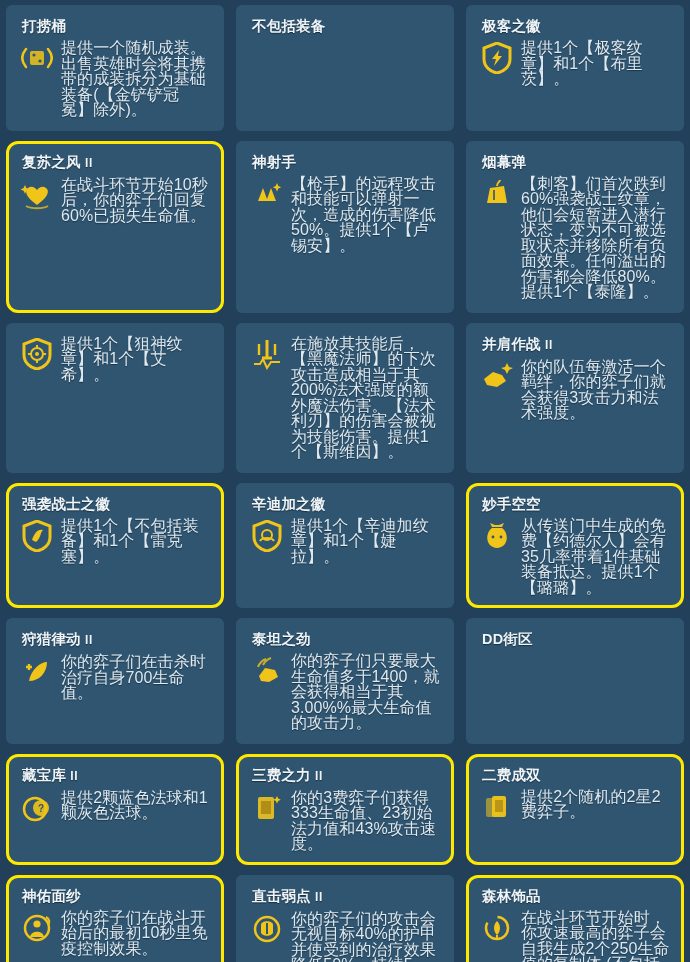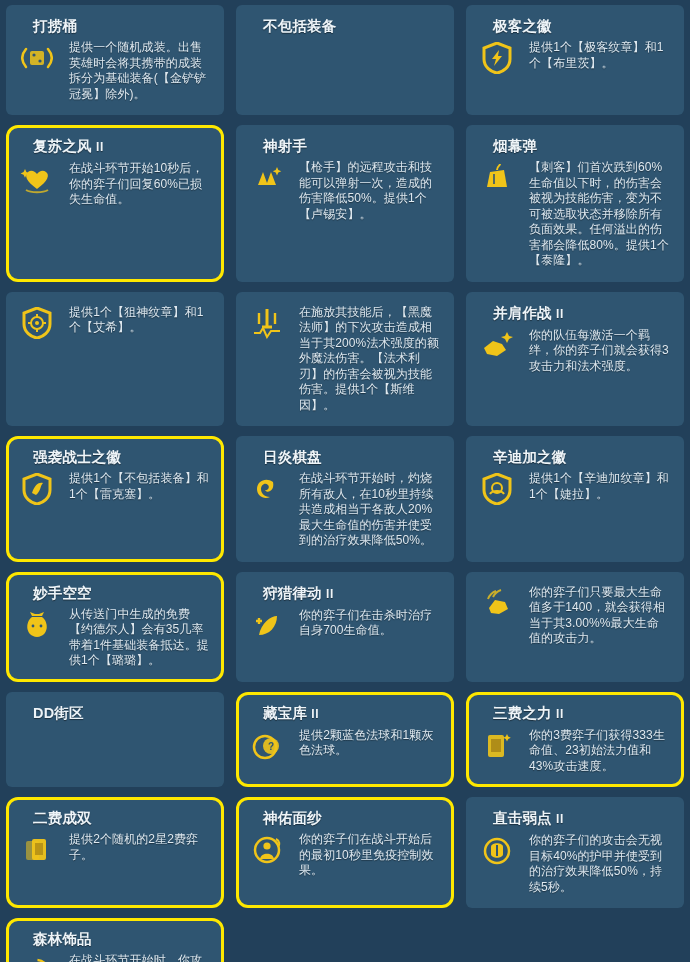--- a/index.html
+++ b/index.html
@@ -36,21 +36,21 @@
     border: 3px solid #ffe800;
     background: #2f5571;
     border-radius: 12px;
   }
   .card-title {
     color: #eef4f8;
     font-size: 14.5px;
     font-weight: bold;
     letter-spacing: 0.2px;
     line-height: 17px;
-    margin: 0 0 5px 13px;
+    margin: 0 0 5px 2px;
     text-shadow: 0 1px 1px rgba(0,0,0,0.45);
     white-space: nowrap;
   }
   .card-title .tier {
     font-size: 12px;
     font-weight: bold;
     letter-spacing: 0.5px;
   }
   .card-body {
     display: flex;
@@ -62,27 +62,26 @@
     width: 34px;
     height: 34px;
     display: flex;
     align-items: center;
     justify-content: center;
     margin-top: 1px;
   }
   .icon-wrap svg { display: block; }
   .card-desc {
     color: #dfe9f0;
-    font-size: 12px;
+    font-size: 16px;
     line-height: 15.5px;
     letter-spacing: 0.1px;
     text-shadow: 0 1px 1px rgba(0,0,0,0.4);
     flex: 1 1 auto;
     word-break: break-word;
-    margin-left: 8px;
   }
 </style>
 </head>
 <body>
 
 <div id="grid">
     <div class="cell">
       <div class="card">
         <div class="card-title"><span>打捞桶</span></div>
         <div class="card-body">
@@ -151,21 +150,21 @@
       <div class="card">
         <div class="card-title"><span>烟幕弹</span></div>
         <div class="card-body">
           <div class="icon-wrap">
             <svg width="32" height="30" viewBox="0 0 32 30">
               <path d="M6 24 L9 9 L23 7 L26 24 Z" fill="#f0c419"></path>
               <path d="M16 7 C16 3 19 3 19 1" fill="none" stroke="#f0c419" stroke-width="2"></path>
               <path d="M13 11 L13 21" stroke="#2f5571" stroke-width="1.6"></path>
             </svg>
           </div>
-          <div class="card-desc">【刺客】们首次跌到60%生命值以下时，的伤害会被视为技能伤害，变为不可被选取状态并移除所有负面效果。任何溢出的伤害都会降低80%。提供1个【泰隆】。</div>
+          <div class="card-desc">【刺客】们首次跌到60%强袭战士纹章，他们会短暂进入潜行状态，变为不可被选取状态并移除所有负面效果。任何溢出的伤害都会降低80%。提供1个【泰隆】。</div>
         </div>
       </div>
     </div>
     <div class="cell">
       <div class="card">
         <div class="card-body">
           <div class="icon-wrap">
             <svg width="30" height="32" viewBox="0 0 30 32">
               <path d="M15 1 L28 6 L28 17 C28 25 21 30 15 31 C9 30 2 25 2 17 L2 6 Z" fill="none" stroke="#f0c419" stroke-width="3"></path>
               <circle cx="15" cy="16" r="6" fill="none" stroke="#f0c419" stroke-width="2"></circle>
@@ -215,33 +214,20 @@
               <path d="M15 1 L28 6 L28 17 C28 25 21 30 15 31 C9 30 2 25 2 17 L2 6 Z" fill="none" stroke="#f0c419" stroke-width="3"></path>
               <path d="M10 20 C13 11 17 9 21 10 C18 13 19 18 14 22 Z" fill="#f0c419"></path>
             </svg>
           </div>
           <div class="card-desc">提供1个【不包括装备】和1个【雷克塞】。</div>
         </div>
       </div>
     </div>
     <div class="cell">
       <div class="card">
-        <div class="card-title"><span>日炎棋盘</span></div>
-        <div class="card-body">
-          <div class="icon-wrap">
-            <svg width="32" height="30" viewBox="0 0 32 30">
-              <path d="M22 8 C15 3 6 7 6 15 C6 22 13 26 19 23 C13 23 10 19 10 15 C10 11 14 8 17 11 C19 13 17 17 14 16 C16 20 24 17 22 8 Z" fill="#f0c419"></path>
-            </svg>
-          </div>
-          <div class="card-desc">在战斗环节开始时，灼烧所有敌人，在10秒里持续共造成相当于各敌人20%最大生命值的伤害并使受到的治疗效果降低50%。</div>
-        </div>
-      </div>
-    </div>
-    <div class="cell">
-      <div class="card">
         <div class="card-title"><span>辛迪加之徽</span></div>
         <div class="card-body">
           <div class="icon-wrap">
             <svg width="30" height="32" viewBox="0 0 30 32">
               <path d="M15 1 L28 6 L28 17 C28 25 21 30 15 31 C9 30 2 25 2 17 L2 6 Z" fill="none" stroke="#f0c419" stroke-width="3"></path>
               <circle cx="15" cy="15" r="5" fill="none" stroke="#f0c419" stroke-width="2"></circle>
               <path d="M8 21 C10 17 20 17 22 21" fill="none" stroke="#f0c419" stroke-width="2"></path>
             </svg>
           </div>
           <div class="card-desc">提供1个【辛迪加纹章】和1个【婕拉】。</div>
@@ -273,20 +259,21 @@
               <path d="M26 5 C20 5 10 12 8 24 C18 24 26 16 26 5 Z" fill="#f0c419"></path>
               <path d="M5 10 L11 10 M8 7 L8 13" stroke="#f0c419" stroke-width="2.4"></path>
             </svg>
           </div>
           <div class="card-desc">你的弈子们在击杀时治疗自身700生命值。</div>
         </div>
       </div>
     </div>
     <div class="cell">
       <div class="card">
+        <div class="card-title"><span>泰坦之劲</span></div>
         <div class="card-body">
           <div class="icon-wrap">
             <svg width="32" height="30" viewBox="0 0 32 30">
               <path d="M8 20 L14 12 L24 14 L27 21 L18 26 L10 25 Z" fill="#f0c419"></path>
               <path d="M7 11 C9 6 12 4 15 3 M12 9 C14 5 17 3 20 2" fill="none" stroke="#f0c419" stroke-width="2" opacity="0.8"></path>
             </svg>
           </div>
           <div class="card-desc">你的弈子们只要最大生命值多于1400，就会获得相当于其3.00%%最大生命值的攻击力。</div>
         </div>
       </div>

